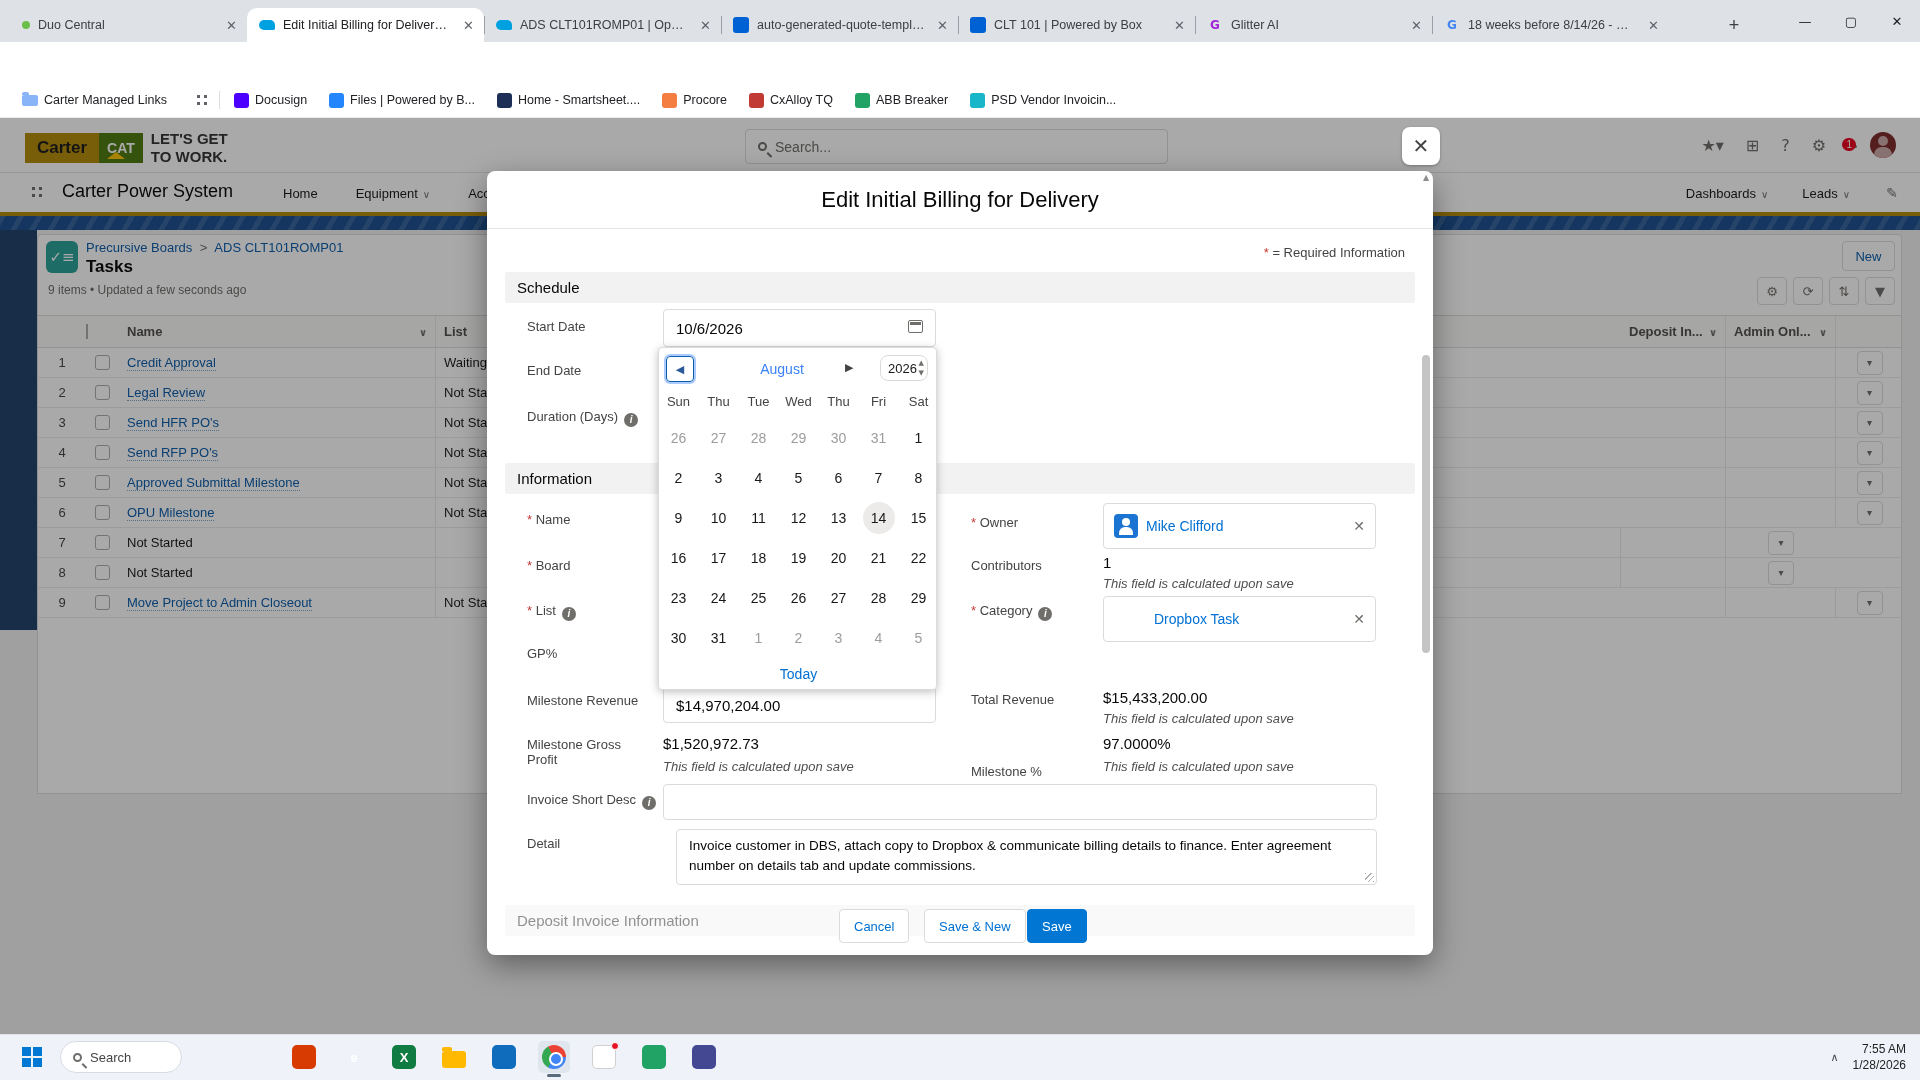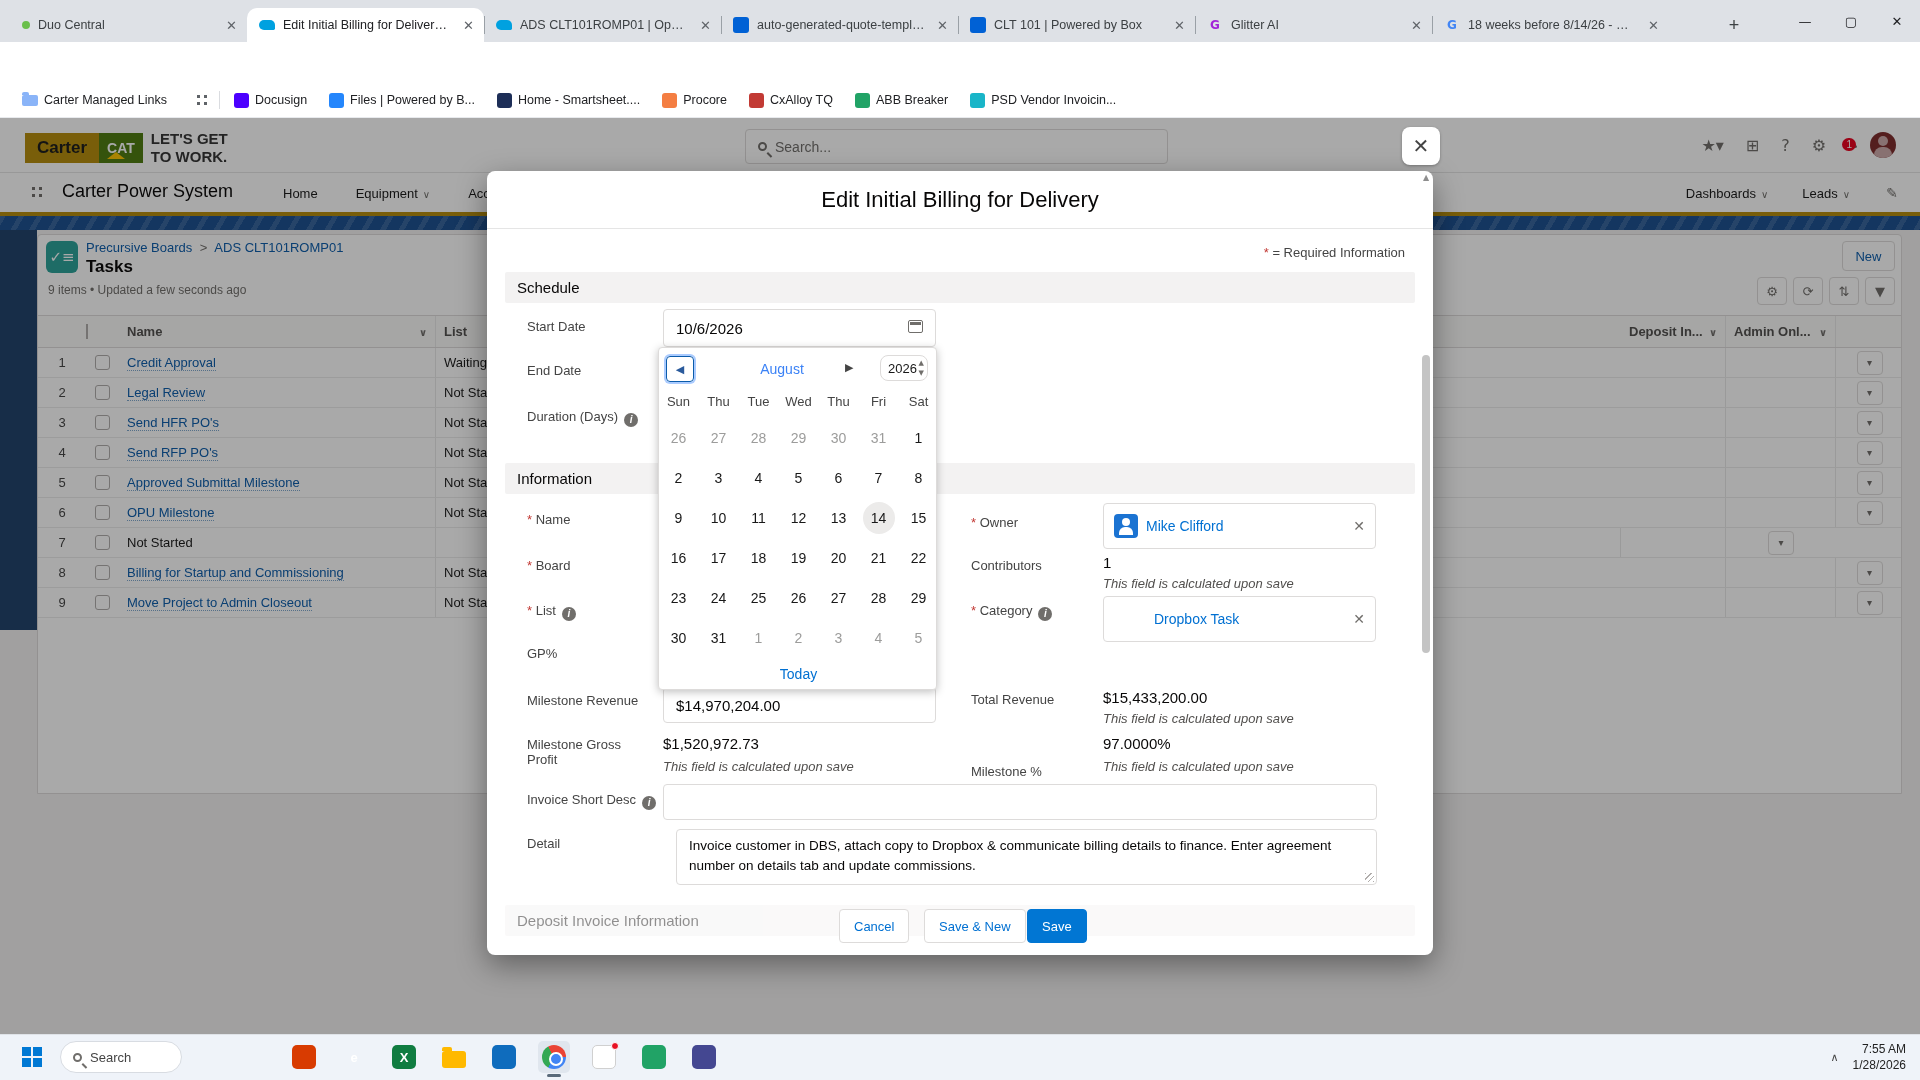--- a/index.html
+++ b/index.html
@@ -495,23 +495,20 @@
               <div class="colsep"></div>
               <div class="cell">
                 <div class="rowact">▾</div>
               </div>
             </div>
             <div class="trow tgrid">
               <div class="cell rownum">8</div>
               <div class="cell cb-cell">
                 <div class="cb"></div>
               </div>
-              <div class="colsep">
-                <span class="tlink">Billing for Startup and Commissioning</span>
-              </div>
               <div class="colsep">Not Started</div>
               <div class="cell"></div>
               <div class="colsep"></div>
               <div class="colsep"></div>
               <div class="cell">
                 <div class="rowact">▾</div>
               </div>
             </div>
             <div class="trow tgrid">
               <div class="cell rownum">9</div>

